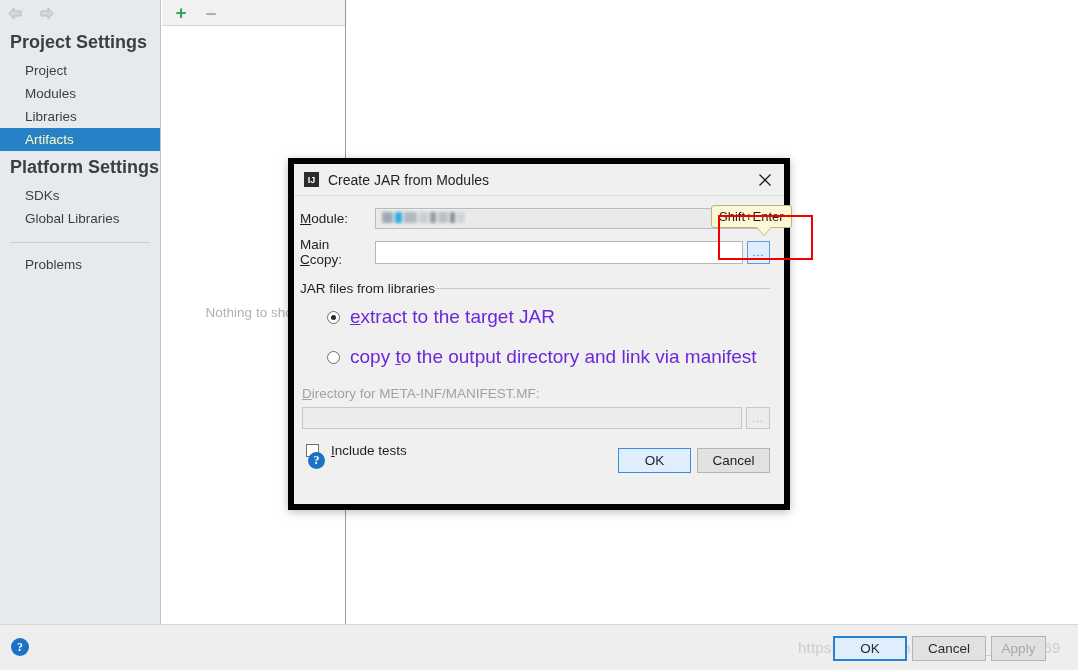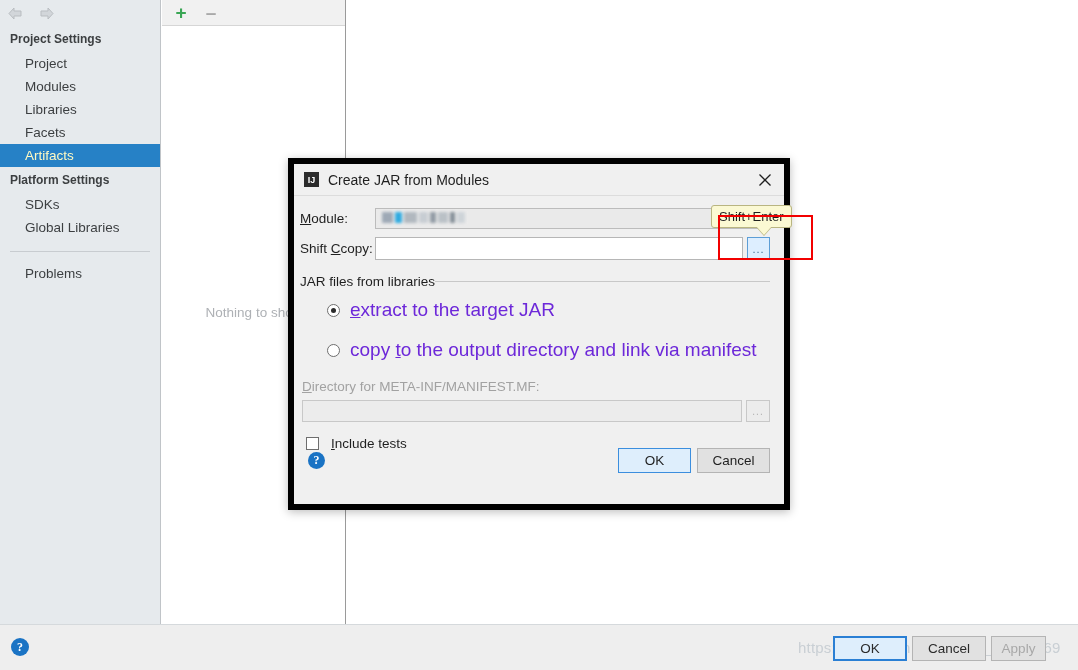--- a/index.html
+++ b/index.html
@@ -39,21 +39,21 @@
   .nav-arrow {
     width: 17px; height: 17px;
     display: inline-flex;
     align-items: center; justify-content: center;
     color: #c3c7cb;
   }
   .nav-arrow svg { display: block; }
 
   .side-group-title {
     font-weight: bold;
-    font-size: 12px;
+    font-size: 18px;
     color: #3c3f41;
     padding: 6px 0 6px 10px;
   }
   .side-item {
     padding: 3px 0 3px 25px;
     font-size: 13.5px;
     color: #3c3f41;
     line-height: 18px;
     height: 23px;
     white-space: nowrap;
@@ -422,21 +422,20 @@
         <svg width="17" height="15" viewBox="0 0 17 15" aria-hidden="true">
           <path d="M10 2 L15 7.5 L10 13 L10 10 L3 10 L3 5 L10 5 Z" fill="#d2d6da" stroke="#b9bdc1" stroke-width="1"></path>
         </svg>
       </span>
     </div>
 
     <div class="side-group-title">Project Settings</div>
     <div class="side-item">Project</div>
     <div class="side-item">Modules</div>
     <div class="side-item">Libraries</div>
-    <div class="side-item">Facets</div>
     <div class="side-item selected">Artifacts</div>
 
     <div class="side-group-title">Platform Settings</div>
     <div class="side-item">SDKs</div>
     <div class="side-item">Global Libraries</div>
 
     <div class="side-sep"></div>
 
     <div class="side-item">Problems</div>
   </div>
@@ -475,21 +474,21 @@
             <span class="bs" style="width:9px;background:#c6ccd2;"></span>
             <span class="bs" style="width:6px;background:#8e98a2;"></span>
             <span class="bs" style="width:10px;background:#b8bfc5;"></span>
             <span class="bs" style="width:5px;background:#7f8a94;"></span>
             <span class="bs" style="width:8px;background:#cdd3d8;"></span>
           </span>
         </div>
       </div>
 
       <div class="form-row">
-        <span class="form-label"><span>Shift </span><span class="mn">C</span><span>copy:</span></span>
+        <span class="form-label"><span>Main </span><span class="mn">C</span><span>copy:</span></span>
         <div class="mainclass-field"></div>
         <div class="dots-btn">...</div>
       </div>
 
       <div class="group-sep">
         <span class="group-sep-label">JAR files from libraries</span>
         <span class="group-sep-line"></span>
       </div>
 
       <div class="radio-row">

